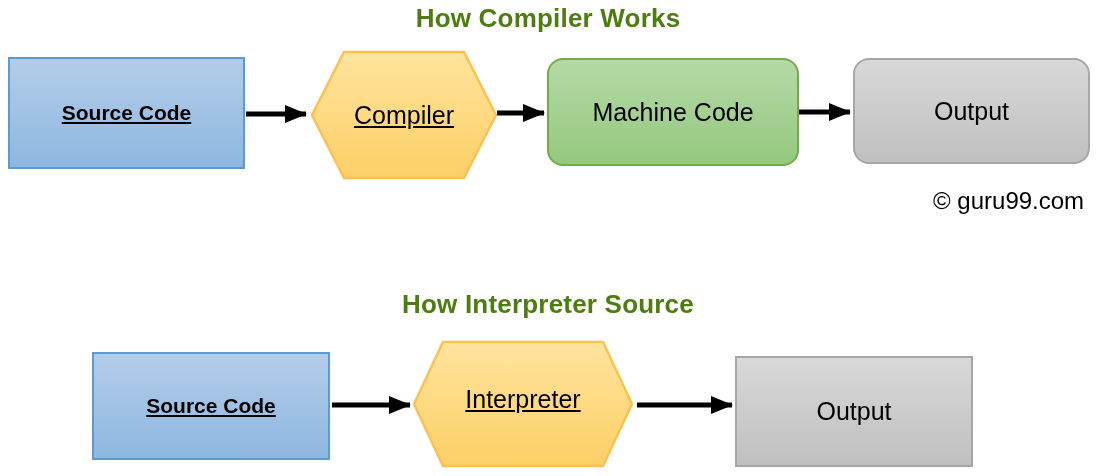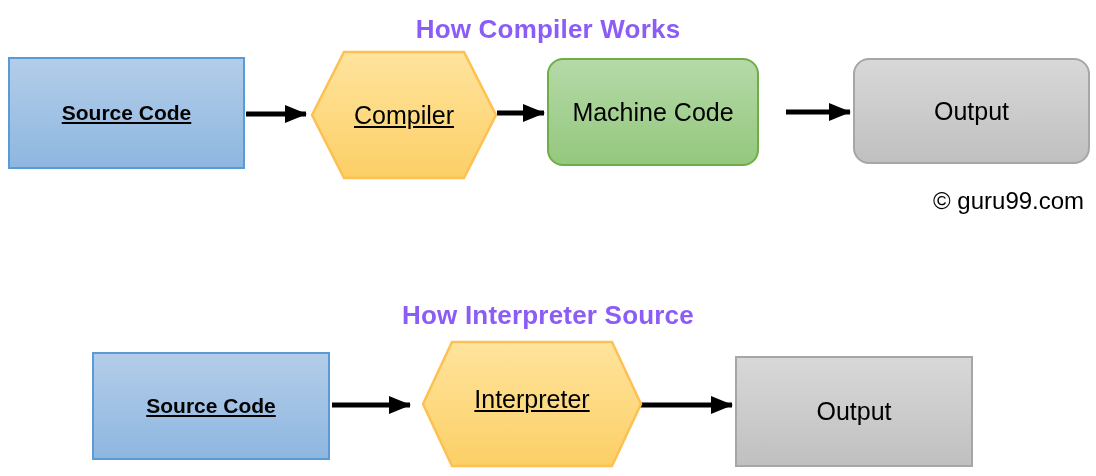--- a/index.html
+++ b/index.html
@@ -9,25 +9,25 @@
     height: 476px;
     background: #ffffff;
     font-family: "Liberation Sans", sans-serif;
     overflow: hidden;
   }
   .arrows { position: absolute; left: 0; top: 0; width: 1096px; height: 476px; pointer-events: none; }
 
   .title {
     position: absolute;
     left: 0; right: 0;
-    margin: 12px;
+    margin: 1px;
     text-align: center;
     font-size: 26px;
     font-weight: 700;
-    color: #8b5cf6;
+    color: #4d7c0f;
     letter-spacing: 0.2px;
   }
   .title.t1 { top: 2px; }
   .title.t2 { top: 288px; }
 
   .node {
     position: absolute;
     display: flex;
     align-items: center;
     justify-content: center;
@@ -51,33 +51,33 @@
     background: linear-gradient(#d8d8d8, #c0c0c0);
     border: 2px solid #a6a6a6;
     border-radius: 16px;
   }
   .rect-gray {
     background: linear-gradient(#d8d8d8, #c0c0c0);
     border: 2px solid #a6a6a6;
   }
 
   .b1 { left: 8px;   top: 57px;  width: 237px; height: 112px; }
-  .g1 { left: 547px; top: 58px;  width: 212px; height: 108px; }
+  .g1 { left: 547px; top: 58px;  width: 252px; height: 108px; }
   .o1 { left: 853px; top: 58px;  width: 237px; height: 106px; }
   .b2 { left: 92px;  top: 352px; width: 238px; height: 108px; }
   .o2 { left: 735px; top: 356px; width: 238px; height: 111px; }
 
   .hex { position: absolute; }
   .hex svg { position: absolute; left: 0; top: 0; }
   .hex .label {
     position: absolute; left: 0; right: 0; top: 0; bottom: 0;
     display: flex; align-items: center; justify-content: center; text-decoration: underline;
   }
   .h1 { left: 310px; top: 50px;  width: 188px; height: 130px; }
-  .h2 { left: 421px; top: 340px; width: 222px; height: 118px; }
+  .h2 { left: 412px; top: 340px; width: 222px; height: 118px; }
 
   .copyright {
     position: absolute;
     left: 933px; top: 187px;
     font-size: 24px;
     color: #000000;
     white-space: nowrap;
   }
 </style>
 </head>

